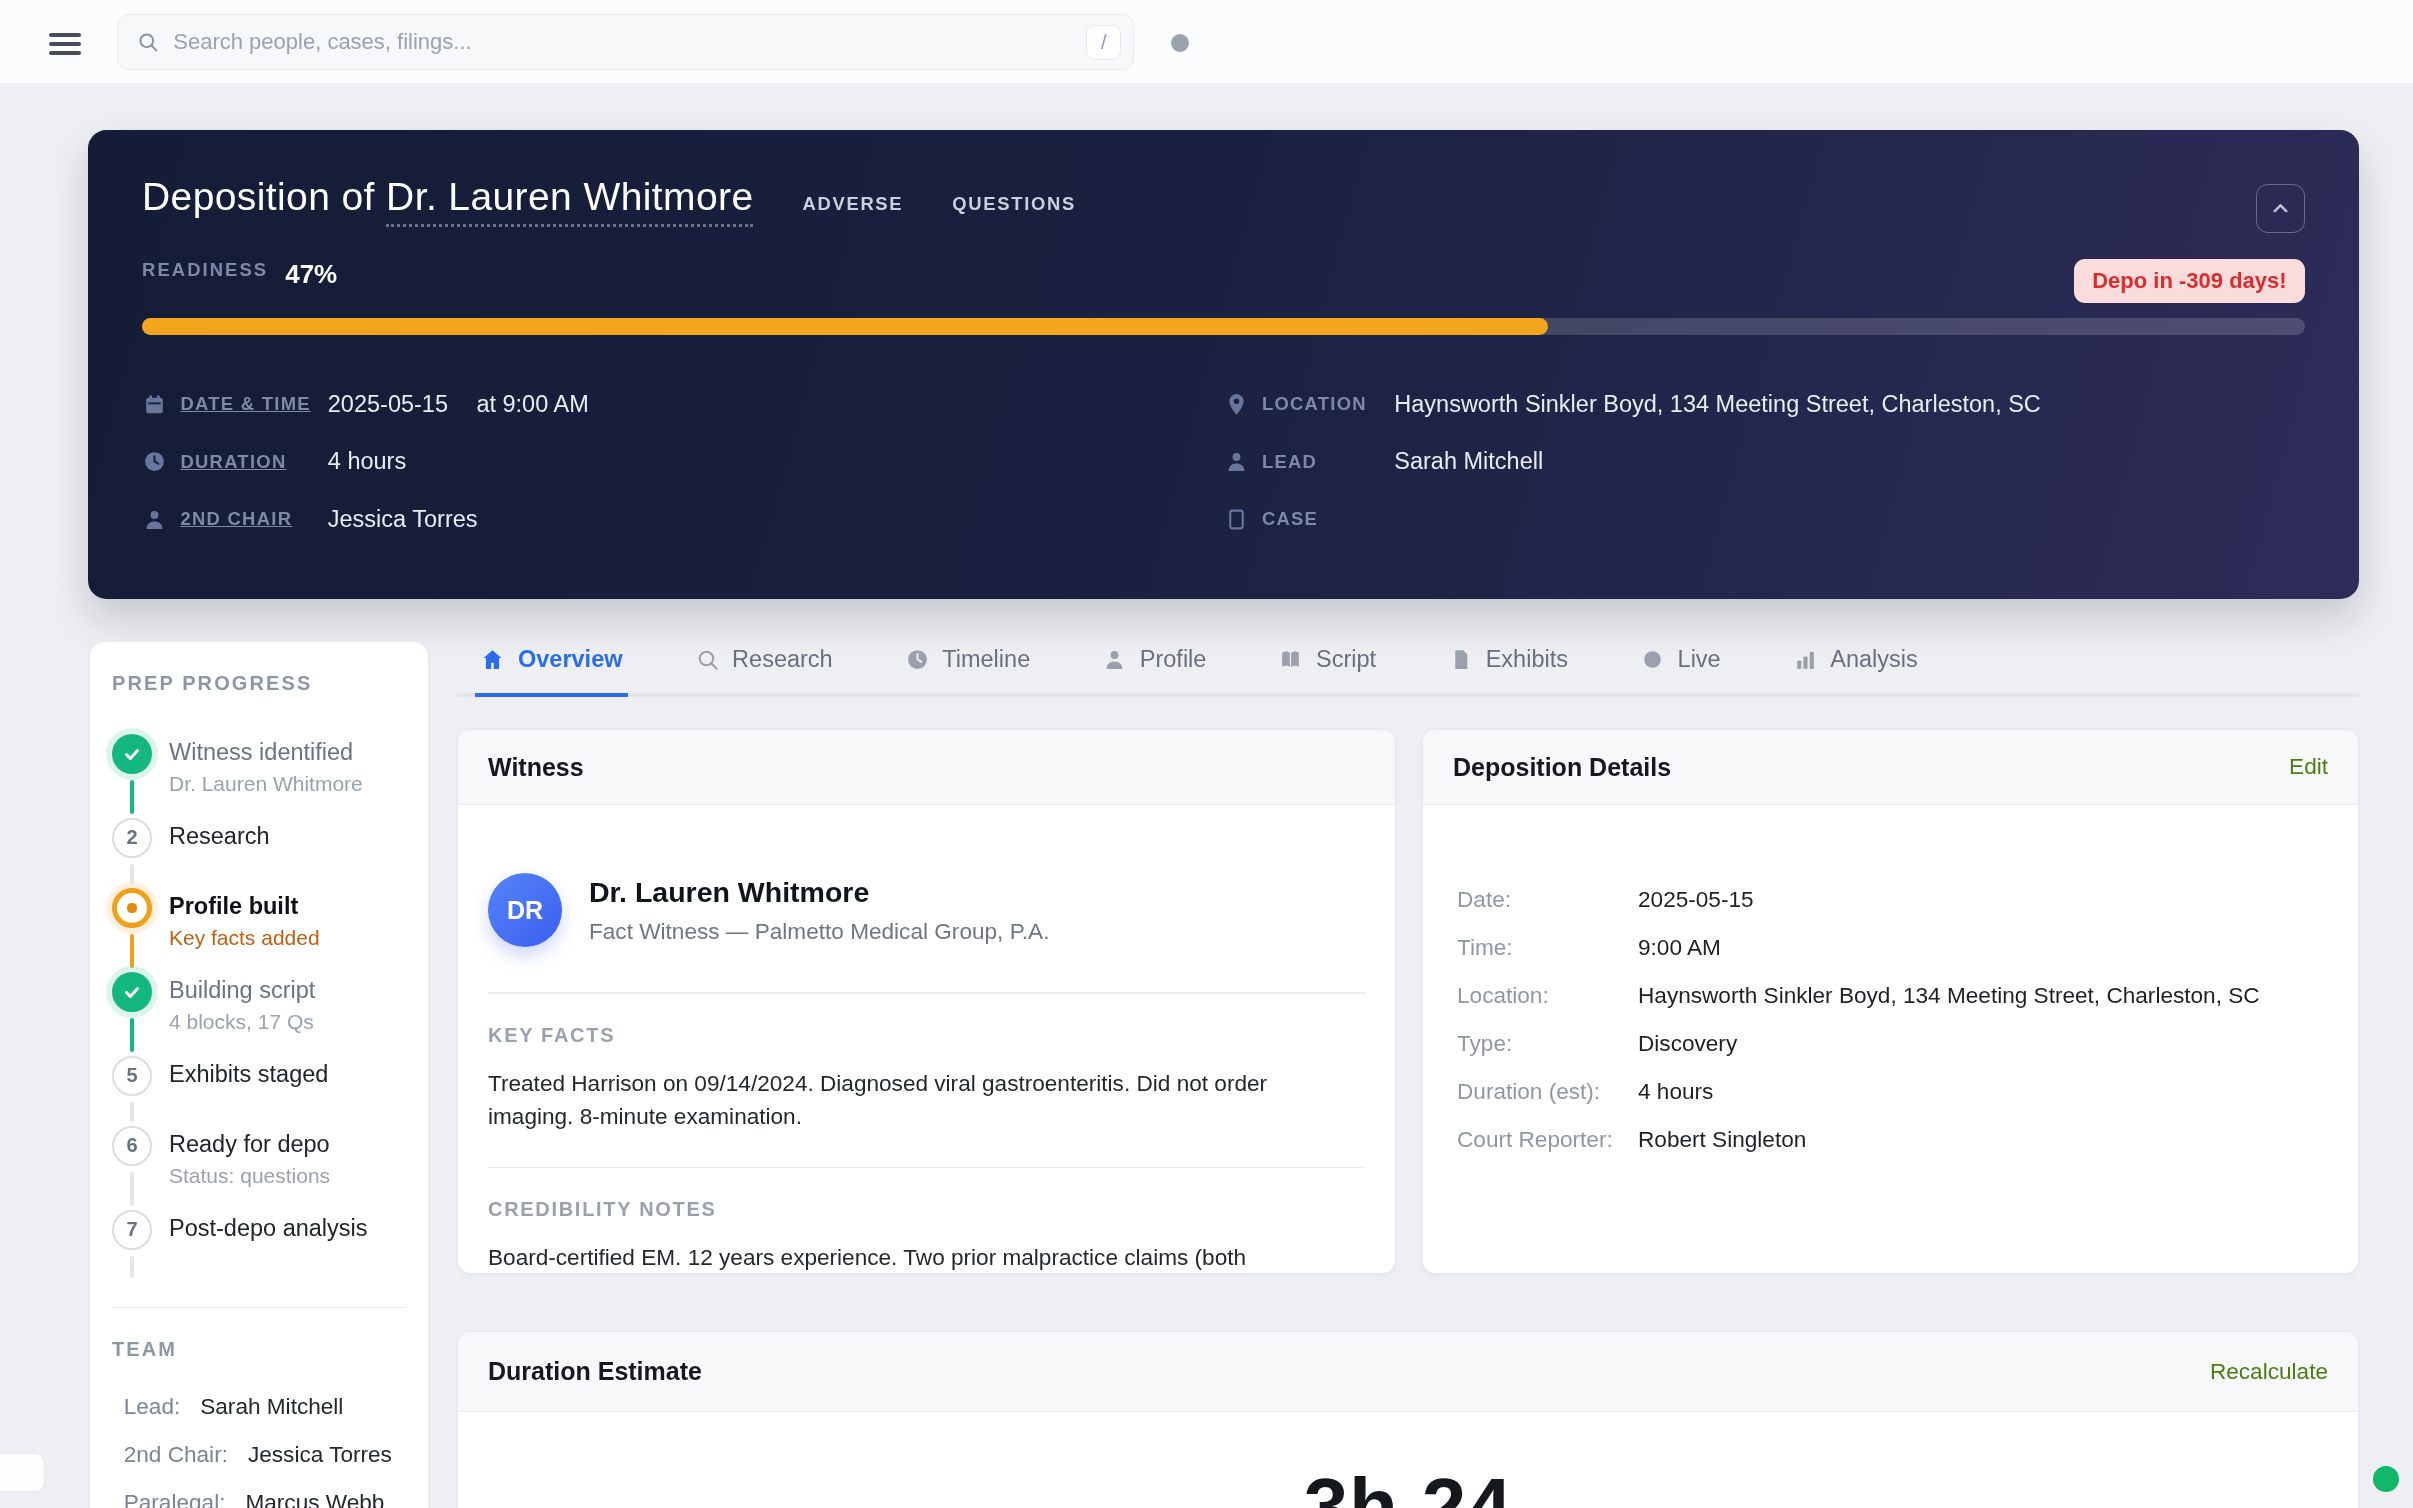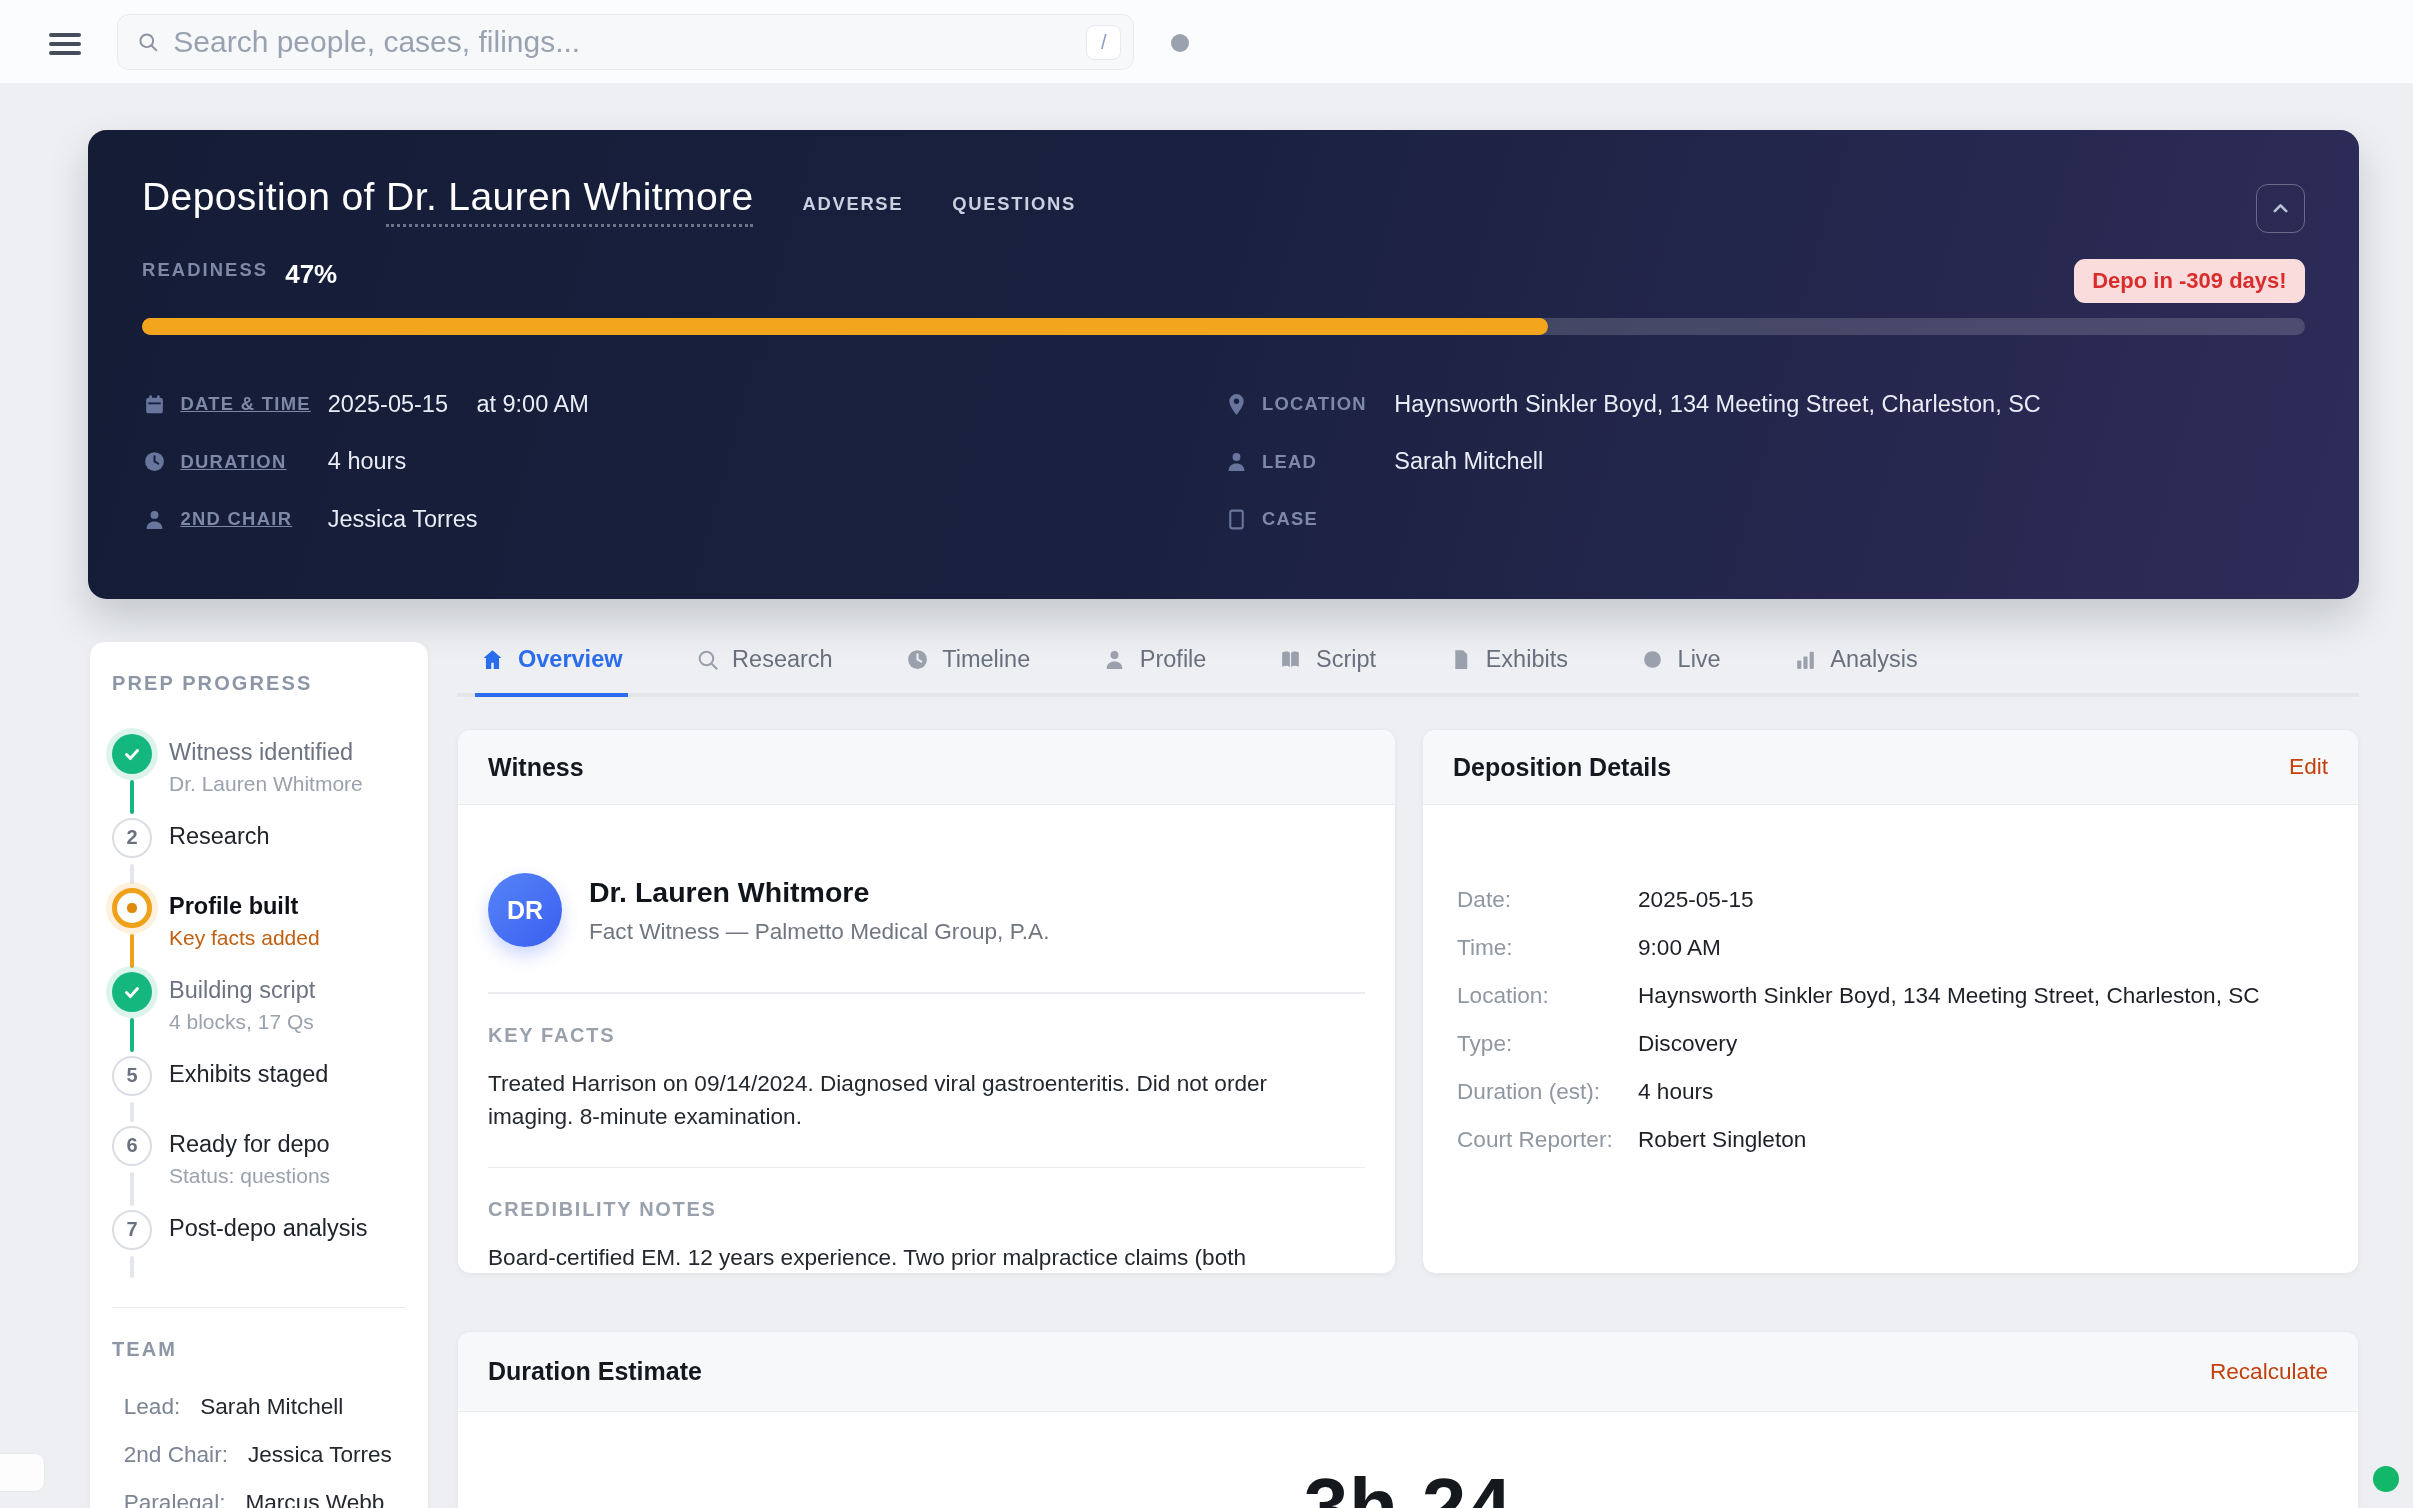--- a/index.html
+++ b/index.html
@@ -19,21 +19,21 @@
     display:flex; flex-direction:column; justify-content:space-between; cursor:pointer; }
   .hamburger span { display:block; height:4.2px; border-radius:2.5px; background:#454d5a; }
   .searchbox {
     position:absolute; left:117px; top:14.2px; width:1017px; height:56px;
     background:#f7f8fa; border:1.7px solid #e8eaee; border-radius:11.7px;
     display:flex; align-items:center; padding:0 11.7px 0 18.4px;
   }
   .searchbox .icon { color:#8b93a2; flex:none; }
   .searchbox input {
     flex:1; margin-left:13.4px; border:none; outline:none; background:transparent;
-    font-family:inherit; font-size:30px; color:#3a4150;
+    font-family:inherit; font-size:22px; color:#3a4150;
   }
   .searchbox input::placeholder { color:#99a2b1; }
   .kbd {
     flex:none; width:35px; height:35px; background:#ffffff; border:1.7px solid #e6e9ee;
     border-radius:8.4px; display:flex; align-items:center; justify-content:center;
     font-size:20px; color:#8f9ac5;
   }
   .status-dot { position:absolute; left:1171px; top:34px; width:18.4px; height:18.4px;
     border-radius:50%; background:#9aa2ad; }
 
@@ -114,21 +114,21 @@
   .tab .icon { color:#9aa1ac; --hand:#edeff2; }
   .tab.active { color:#2b6cec; font-weight:bold; border-bottom-color:#2b6cec; }
   .tab.active .icon { color:#2b6cec; }
 
   
   .card { position:absolute; background:#fff; border:1.7px solid #e7e9ee; border-radius:13.4px;
     overflow:hidden; box-shadow:0 1.7px 5px rgba(16,24,40,0.04); }
   .card-header { height:75px; background:#f7f8fa; border-bottom:1.7px solid #e9ebef;
     display:flex; align-items:center; justify-content:space-between; padding:0 30px; }
   .card-header h2 { font-size:25px; font-weight:bold; color:#15191f; }
-  .card-action { font-size:22.6px; color:#c2410c; cursor:pointer; }
+  .card-action { font-size:22.6px; color:#4d7c0f; cursor:pointer; }
 
   .witness-card { left:457px; top:729px; width:939px; height:545px; }
   .witness-body { padding:34px 30px; }
   .witness-id { margin-top:34px; display:flex; align-items:center; gap:27px; }
   .avatar { width:74px; height:74px; border-radius:50%; flex:none;
     background:linear-gradient(135deg,#5585f7,#3b5ef0);
     display:flex; align-items:center; justify-content:center;
     color:#fff; font-size:25px; font-weight:bold; box-shadow:0 8.4px 17px rgba(59,94,240,0.25); }
   .witness-name { font-size:28.5px; font-weight:bold; color:#10151c; }
   .witness-role { font-size:22.6px; color:#6f7682; margin-top:10px; }

